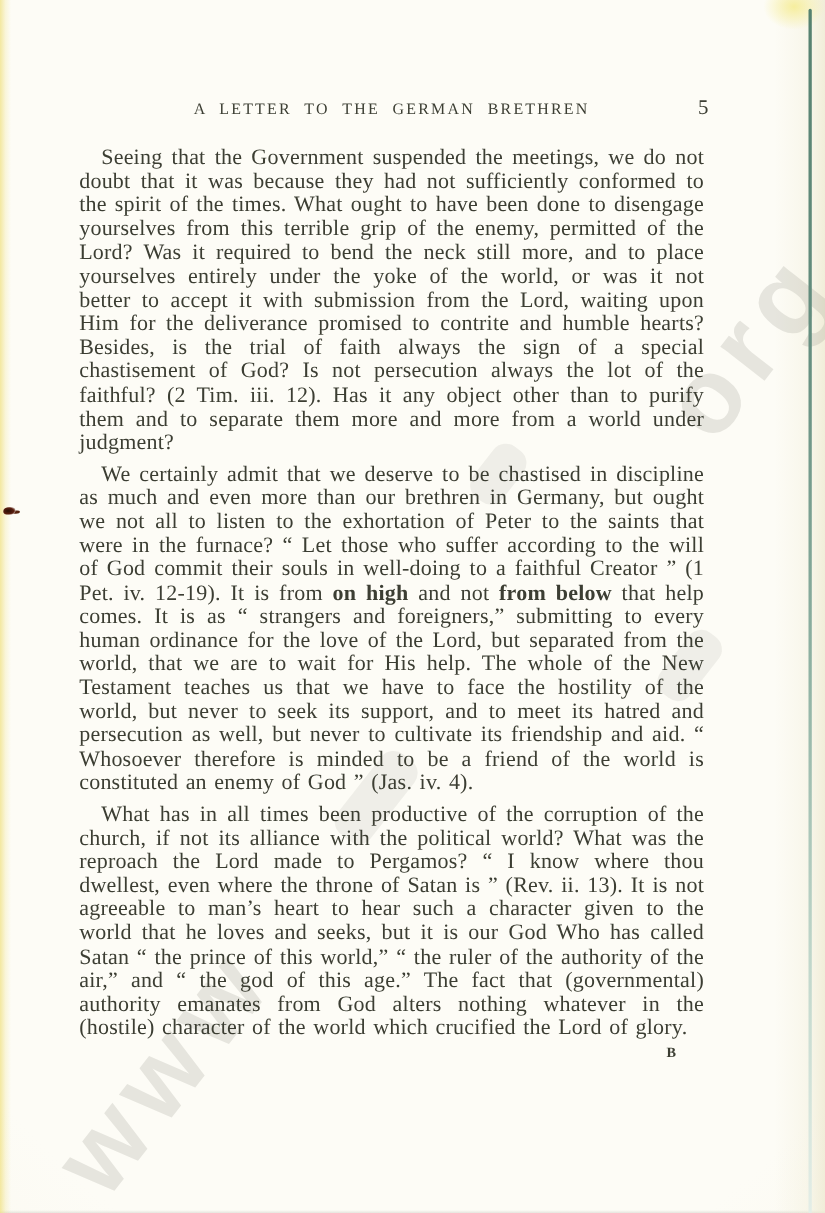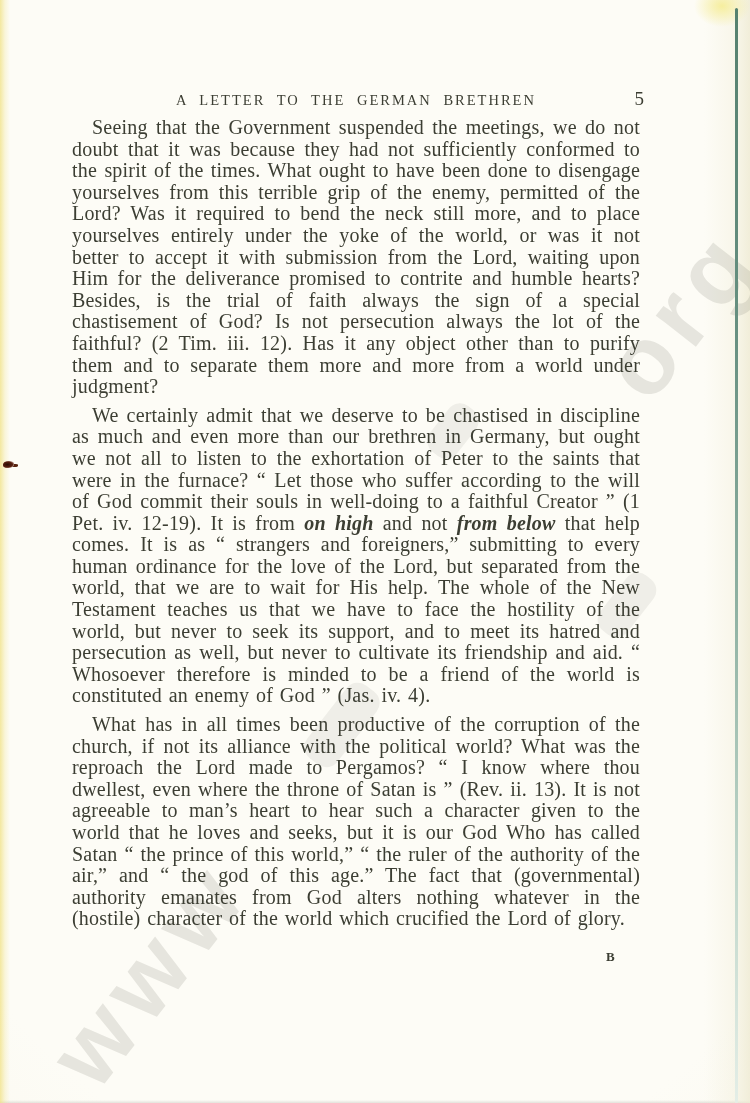--- a/index.html
+++ b/index.html
@@ -29,37 +29,37 @@
   
   .text-block{
     position:absolute; left:72px; top:92px; width:568px;
   }
   .running-head{
     position:relative;
     text-align:center;
     font-size:14.5px;
     letter-spacing:2px;
     word-spacing:6px;
-    margin-bottom:8px;
+    margin-bottom:24px;
     white-space:nowrap;
   }
   .folio{
     position:absolute; right:-4px; top:-4px;
     font-size:19px; letter-spacing:0;
   }
   #paragraphs p{
     margin:0 0 7px 0;
     font-size:20px;
     line-height:21.6px;
     text-align:justify;
     text-indent:20px;
     letter-spacing:.2px;
     word-spacing:1.6px;
   }
-  #paragraphs p b{font-weight:bold;font-style:italic;}
+  #paragraphs p b{font-weight:bold;}
 
   .signature-mark{
     position:absolute; left:606px; top:949px;
     font-size:13px; font-weight:bold; letter-spacing:1px;
   }
 
   
   .ink-blot{
     position:absolute; left:3px; top:461px; width:11px; height:7px;
     background:radial-gradient(ellipse at 40% 50%, #2a0d05 0%, var(--ink-blot) 55%, rgba(90,31,16,0) 90%);

